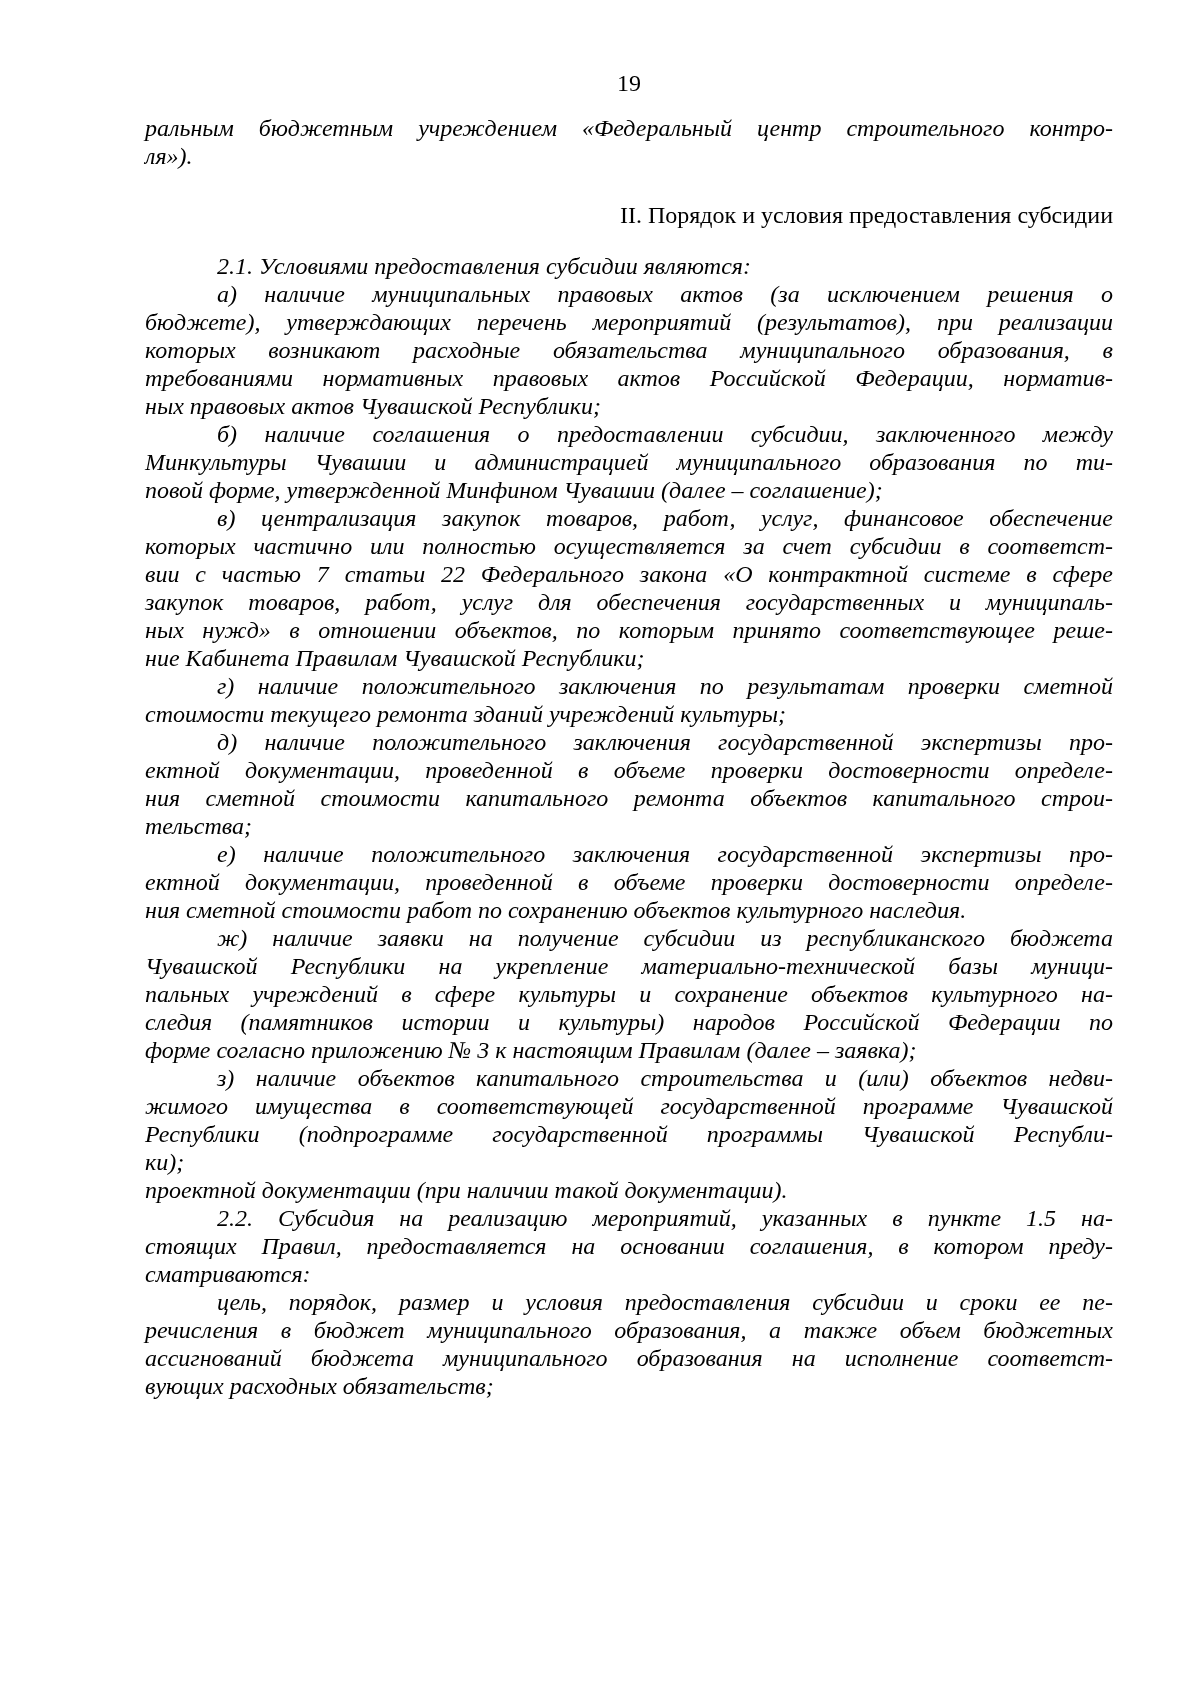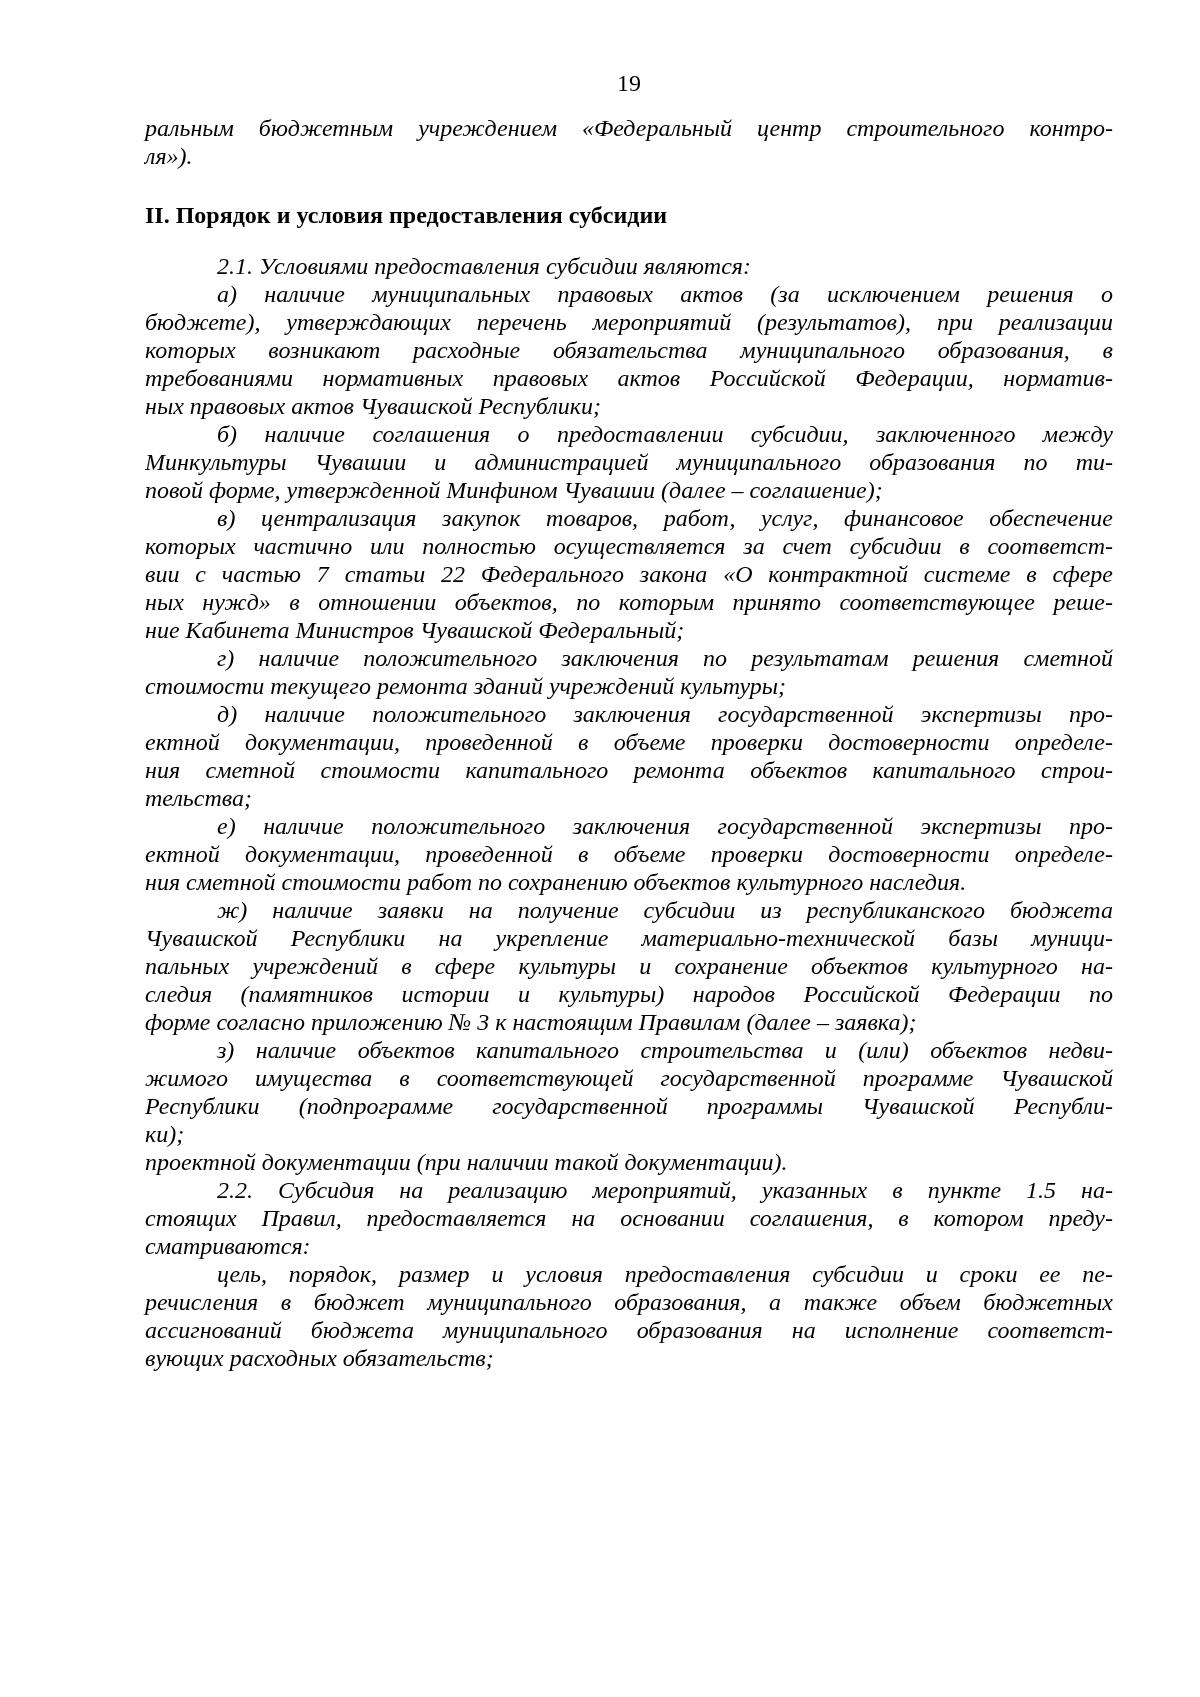--- a/index.html
+++ b/index.html
@@ -18,22 +18,22 @@
     line-height: 28px;
     box-sizing: border-box;
     padding: 69px 87px 0 145px;
     overflow: hidden;
   }
   .page-number {
     text-align: center;
     margin-bottom: 17px;
   }
   .heading {
-    font-weight: bold;
-    text-align: left;
+    font-weight: normal;
+    text-align: right;
     margin-top: 31px;
     margin-bottom: 23px;
   }
   .paragraph {
     margin: 0;
     font-style: italic;
   }
   .line {
     text-align: justify;
     text-align-last: justify;
@@ -69,25 +69,26 @@
       </div>
       <div class="paragraph">
         <div class="line first">б) наличие соглашения о предоставлении субсидии, заключенного между</div>
         <div class="line">Минкультуры Чувашии и администрацией муниципального образования по ти-</div>
         <div class="line last">повой форме, утвержденной Минфином Чувашии (далее – соглашение);</div>
       </div>
       <div class="paragraph">
         <div class="line first">в) централизация закупок товаров, работ, услуг, финансовое обеспечение</div>
         <div class="line">которых частично или полностью осуществляется за счет субсидии в соответст-</div>
         <div class="line">вии с частью 7 статьи 22 Федерального закона «О контрактной системе в сфере</div>
+        <div class="line">закупок товаров, работ, услуг для обеспечения государственных и муниципаль-</div>
         <div class="line">ных нужд» в отношении объектов, по которым принято соответствующее реше-</div>
-        <div class="line last">ние Кабинета Министров Чувашской Федеральный;</div>
+        <div class="line last">ние Кабинета Правилам Чувашской Республики;</div>
       </div>
       <div class="paragraph">
-        <div class="line first">г) наличие положительного заключения по результатам решения сметной</div>
+        <div class="line first">г) наличие положительного заключения по результатам проверки сметной</div>
         <div class="line last">стоимости текущего ремонта зданий учреждений культуры;</div>
       </div>
       <div class="paragraph">
         <div class="line first">д) наличие положительного заключения государственной экспертизы про-</div>
         <div class="line">ектной документации, проведенной в объеме проверки достоверности определе-</div>
         <div class="line">ния сметной стоимости капитального ремонта объектов капитального строи-</div>
         <div class="line last">тельства;</div>
       </div>
       <div class="paragraph">
         <div class="line first">е) наличие положительного заключения государственной экспертизы про-</div>

